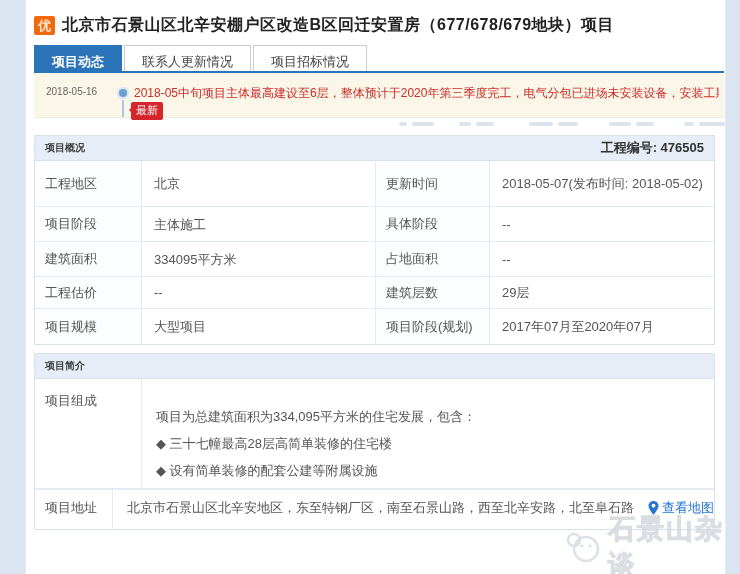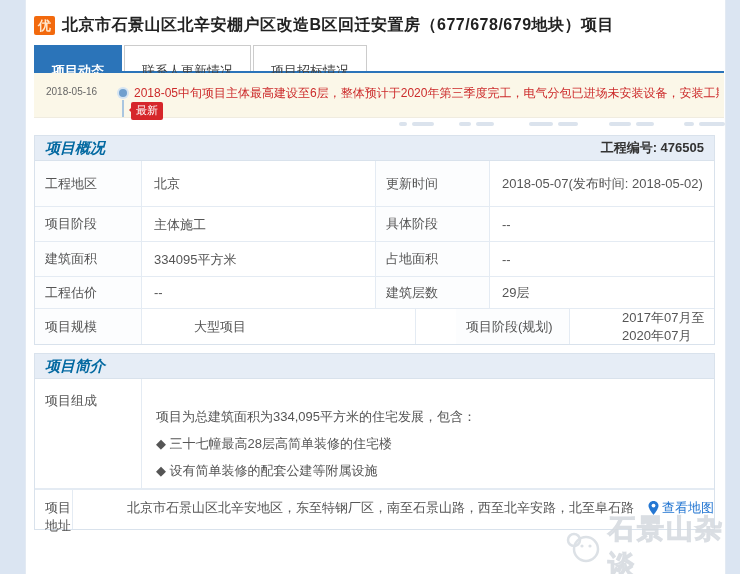--- a/index.html
+++ b/index.html
@@ -18,21 +18,21 @@
   
   .title-row { display:flex; align-items:center; padding-top:11px; height:39px; }
   .q-badge {
     background:#f2690d; color:#ffe8cf; font-size:13px; font-weight:bold;
     padding:2px 4px; border-radius:2px; margin-right:7px; line-height:15px;
   }
   .page-title { font-size:16px; font-weight:bold; color:#222; letter-spacing:0.5px; }
   
   .tabs { display:flex; margin-top:6px; height:26px; }
   .tab {
-    height:26px; line-height:25px; padding:12px 17px; font-size:13px; color:#444;
+    height:26px; line-height:25px; padding:3px 17px; font-size:13px; color:#444;
     background:#fff; border:1px solid #ccc; border-bottom:none; margin-right:2px;
     cursor:pointer; white-space:nowrap;
   }
   .tab.active { background:#2b74b9; color:#fff; border-color:#2b74b9; font-weight:bold; }
   .blue-line { height:2px; background:#2b74b9; width:690px; }
   
   .news-box {
     position:relative; width:690px; height:45px; background:#fbf7e8;
     border-bottom:1px solid #f0ece0;
   }
@@ -57,24 +57,24 @@
   
   .ghost-row { position:relative; height:14px; width:690px; }
   .ghost-group { position:absolute; top:4px; display:flex; gap:5px; opacity:0.3; }
   .ghost-dash { height:4px; border-radius:2px; background:#8ba6c4; }
   
   .tbl { width:681px; border:1px solid #d9e2ec; font-size:13px; }
   .tbl-head {
     display:flex; justify-content:space-between; align-items:center;
     background:#e6edf6; height:25px; padding:0 10px; border-bottom:1px solid #d9e2ec;
   }
-  .tbl-title { font-weight:bold; color:#0369a1; font-size:15px;font-style:italic; }
+  .tbl-title { font-weight:bold; color:#404040; font-size:10px; }
   .tbl-code { font-weight:bold; color:#333; font-size:13px; }
   .trow { display:flex; border-bottom:1px solid #e4ebf3; }
-  .trow:last-child { border-bottom:none;gap:40px; }
+  .trow:last-child { border-bottom:none; }
   .tc { display:flex; align-items:center; color:#555; }
   .tc-l1 { width:107px; padding-left:10px; border-right:1px solid #e4ebf3; background:#fcfdfe; }
   .tc-v1 { width:234px; padding:6px 8px 6px 12px; border-right:1px solid #e4ebf3; line-height:19px; }
   .tc-l2 { width:114px; padding-left:10px; border-right:1px solid #e4ebf3; background:#fcfdfe; }
   .tc-v2 { flex:1; padding-left:12px; }
   .h46{height:46px;} .h60{height:60px;} .h35{height:35px;} .h32{height:32px;}
   .gap { height:8px; }
   
   .tc-wide-label { width:107px; padding-left:10px; border-right:1px solid #e4ebf3; color:#555; }
   .intro-comp { flex:1; padding:24px 10px 0 14px; color:#555; }

